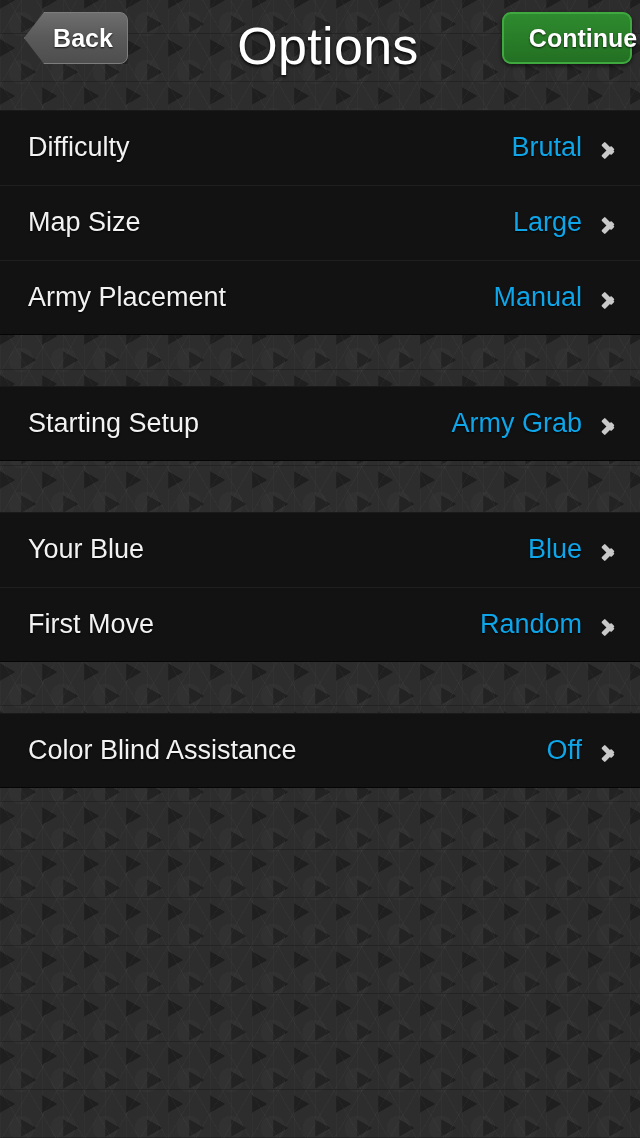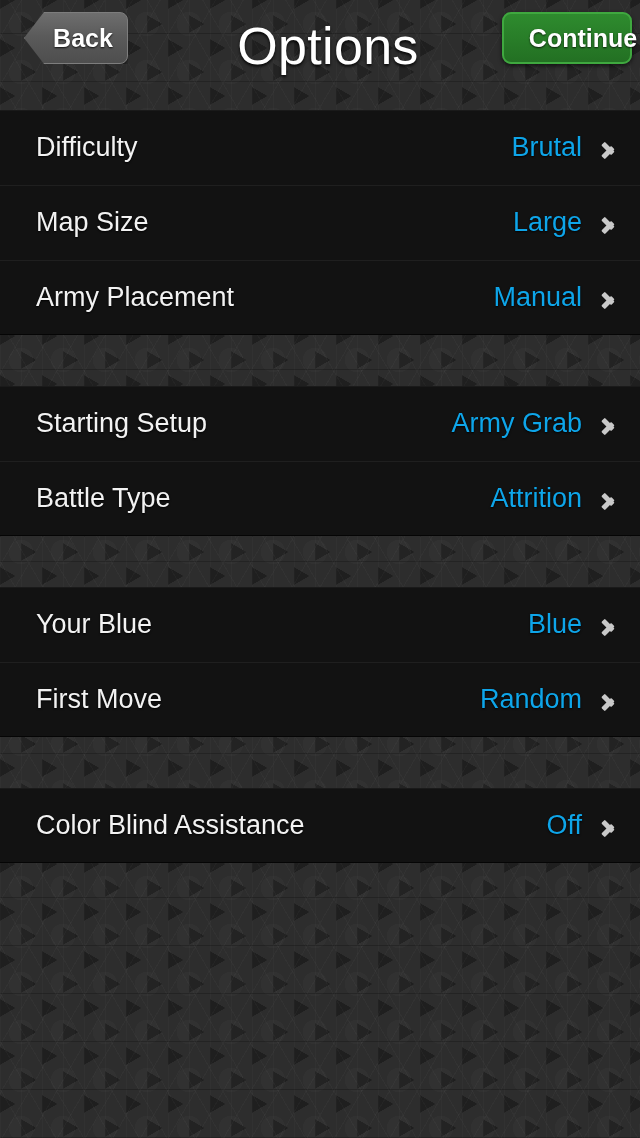--- a/index.html
+++ b/index.html
@@ -129,21 +129,21 @@
                inset 0 -1px 0 rgba(0,0,0,0.7);
   }
 
   .spacer { width:640px; height:51px; background:transparent; }
 
   .row {
     position:relative;
     height:75px;
     display:flex;
     align-items:center;
-    padding:0 22px 0 36px;
+    padding:0 22px 0 28px;
     cursor:pointer;
   }
   .row + .row::before {
     content:"";
     position:absolute;
     left:0; right:0; top:0;
     height:1px;
     background:rgba(255,255,255,0.055);
   }
 
@@ -218,25 +218,20 @@
           <span class="chev"></span>
         </div>
       </div>
       <div class="spacer"></div>
       <div class="group">
         <div class="row">
           <span class="label">Starting Setup</span>
           <span class="value">Army Grab</span>
           <span class="chev"></span>
         </div>
-        <div class="row">
-          <span class="label">Battle Type</span>
-          <span class="value">Attrition</span>
-          <span class="chev"></span>
-        </div>
       </div>
       <div class="spacer"></div>
       <div class="group">
         <div class="row">
           <span class="label">Your Blue</span>
           <span class="value">Blue</span>
           <span class="chev"></span>
         </div>
         <div class="row">
           <span class="label">First Move</span>

